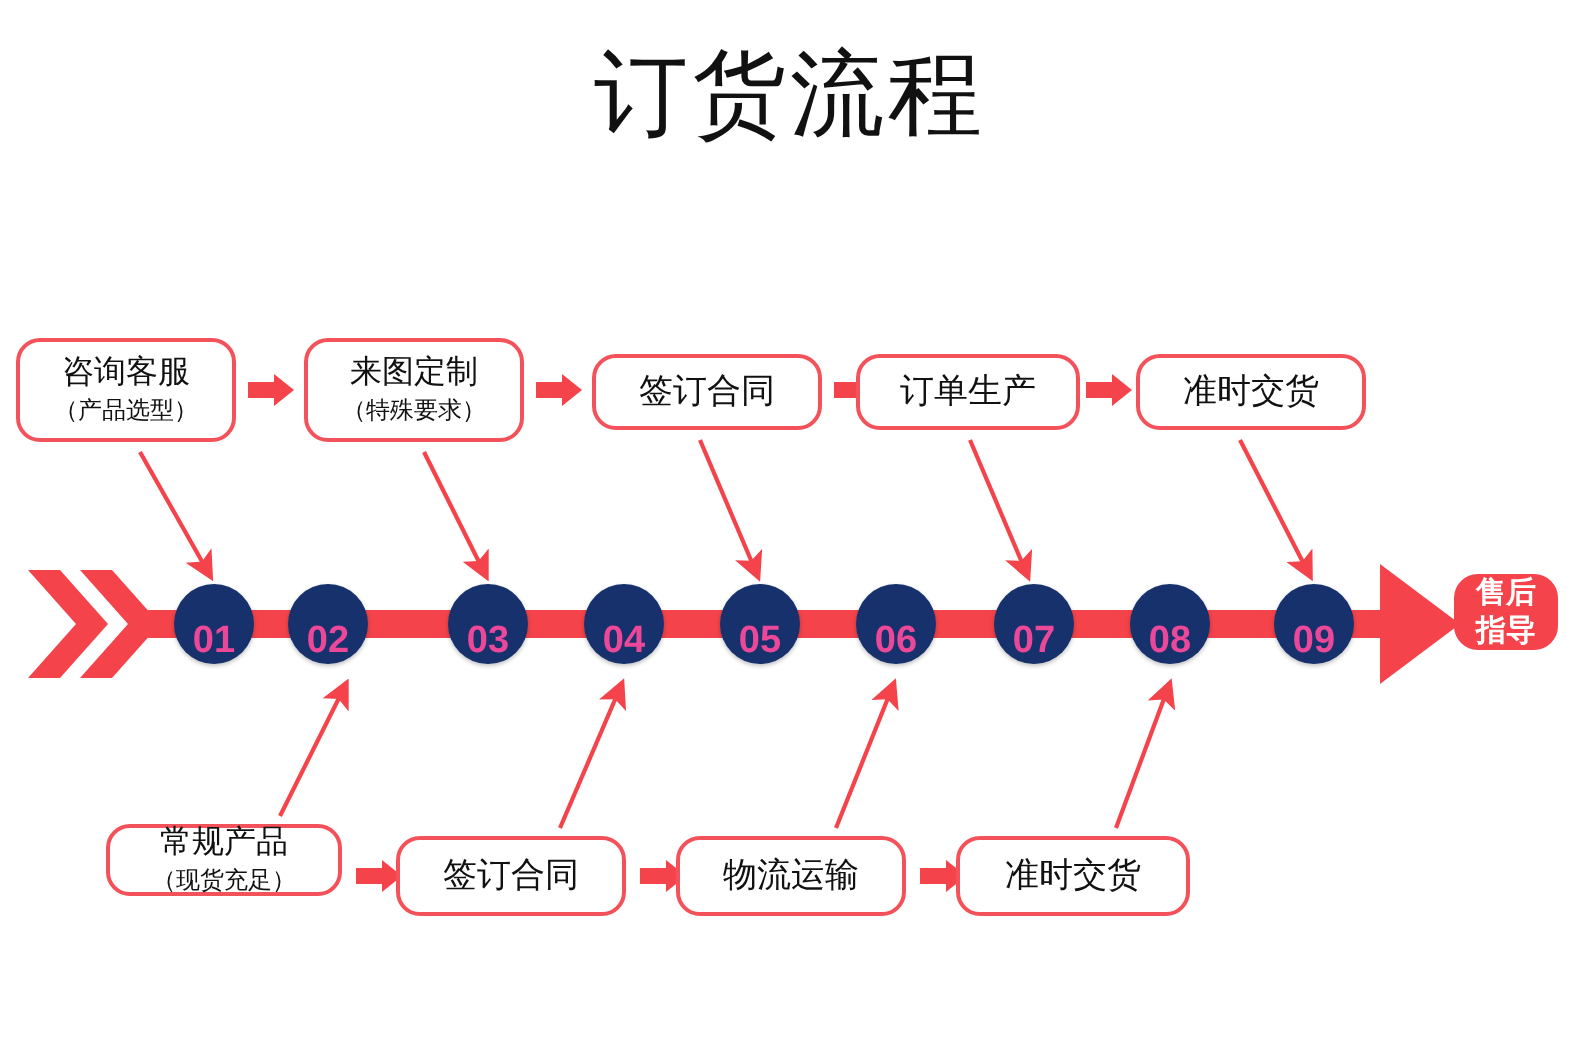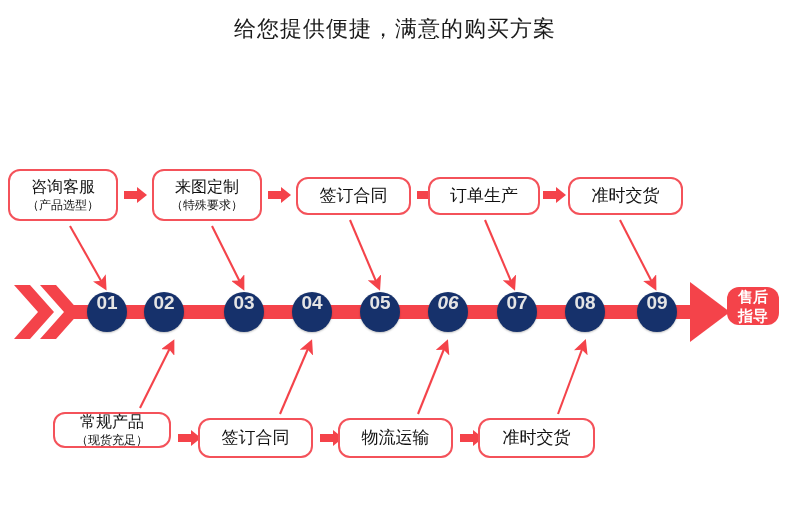--- a/index.html
+++ b/index.html
@@ -119,25 +119,25 @@
     border-top: 30px solid transparent;
     border-bottom: 30px solid transparent;
     border-left: 40px solid #f4434a;
   }
   .step-circle {
     position: absolute;
     width: 40px;
     height: 40px;
     border-radius: 50%;
     background: #16316b;
-    color: #e5e5e5;
+    color: #ec4899;
     font-size: 19px;
     font-weight: bold;
     display: flex;
-    align-items: flex-start;
+    align-items: flex-end;
     justify-content: center;
     letter-spacing: 0px;
     box-shadow: 0 1px 2px rgba(0,0,0,0.25);
   }
   .end-badge {
     position: absolute;
     left: 727px;
     top: 287px;
     width: 52px;
     height: 38px;
@@ -161,21 +161,21 @@
     top: 0;
     width: 790px;
     height: 519px;
     pointer-events: none;
   }
 </style>
 </head>
 <body>
 
 <div class="header">
-  <p class="subtitle">给您提供便捷，满意的购买方案</p>
+  <h1 class="title">订货流程</h1>
 </div>
 
 <div class="flow-box" style="left:8px; top:169px; width:110px; height:52px;">
   <span class="line1">咨询客服</span>
   <span class="line2">（产品选型）</span>
 </div>
 
 <div class="h-arrow" style="left:124px; top:191px; width:14px;"></div>
 
 <div class="flow-box" style="left:152px; top:169px; width:110px; height:52px;">
@@ -219,21 +219,21 @@
 </div>
 <div class="step-circle" style="left:224px; top:292px;">
   <span>03</span>
 </div>
 <div class="step-circle" style="left:292px; top:292px;">
   <span>04</span>
 </div>
 <div class="step-circle" style="left:360px; top:292px;">
   <span>05</span>
 </div>
-<div class="step-circle" style="left:428px; top:292px;font-style:italic;">
+<div class="step-circle" style="left:428px; top:292px;">
   <span>06</span>
 </div>
 <div class="step-circle" style="left:497px; top:292px;">
   <span>07</span>
 </div>
 <div class="step-circle" style="left:565px; top:292px;">
   <span>08</span>
 </div>
 <div class="step-circle" style="left:637px; top:292px;">
   <span>09</span>

